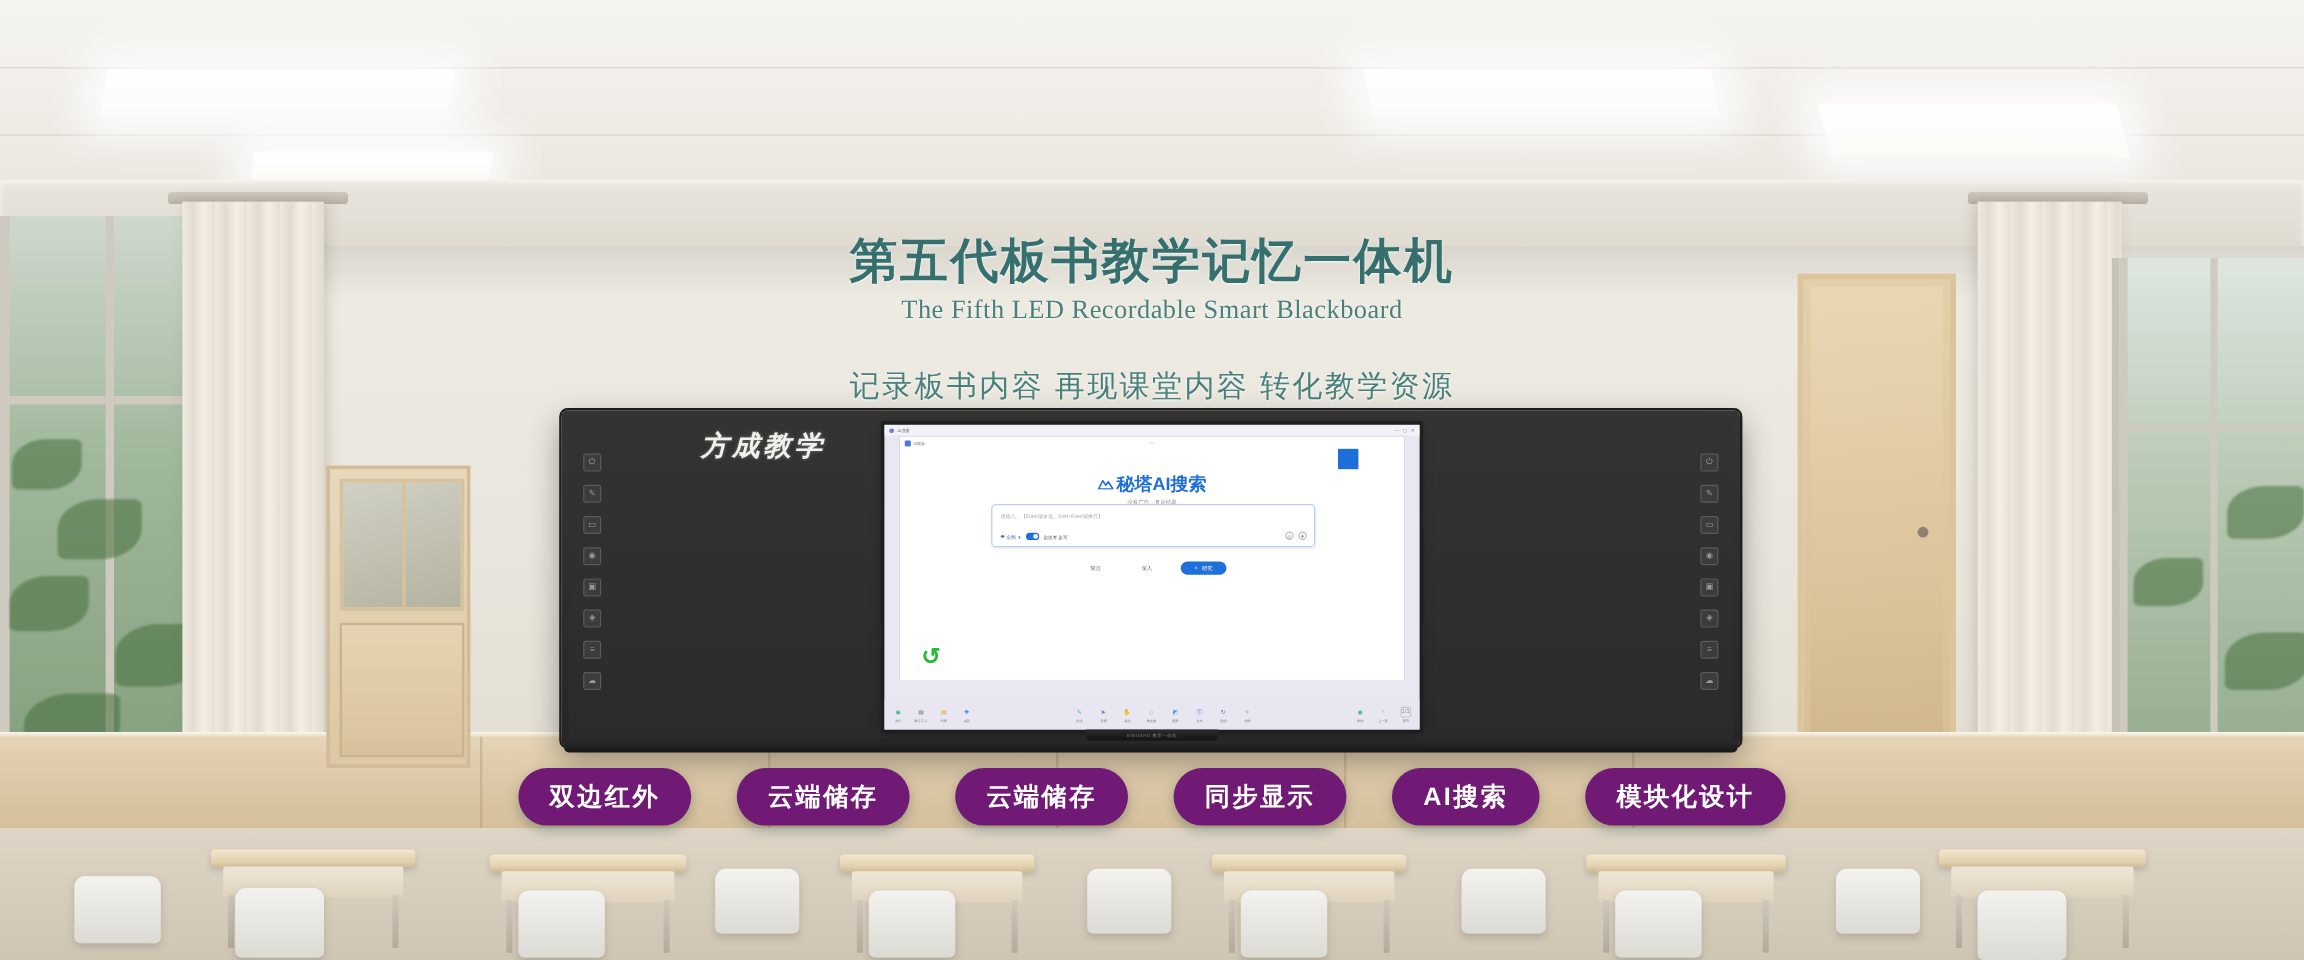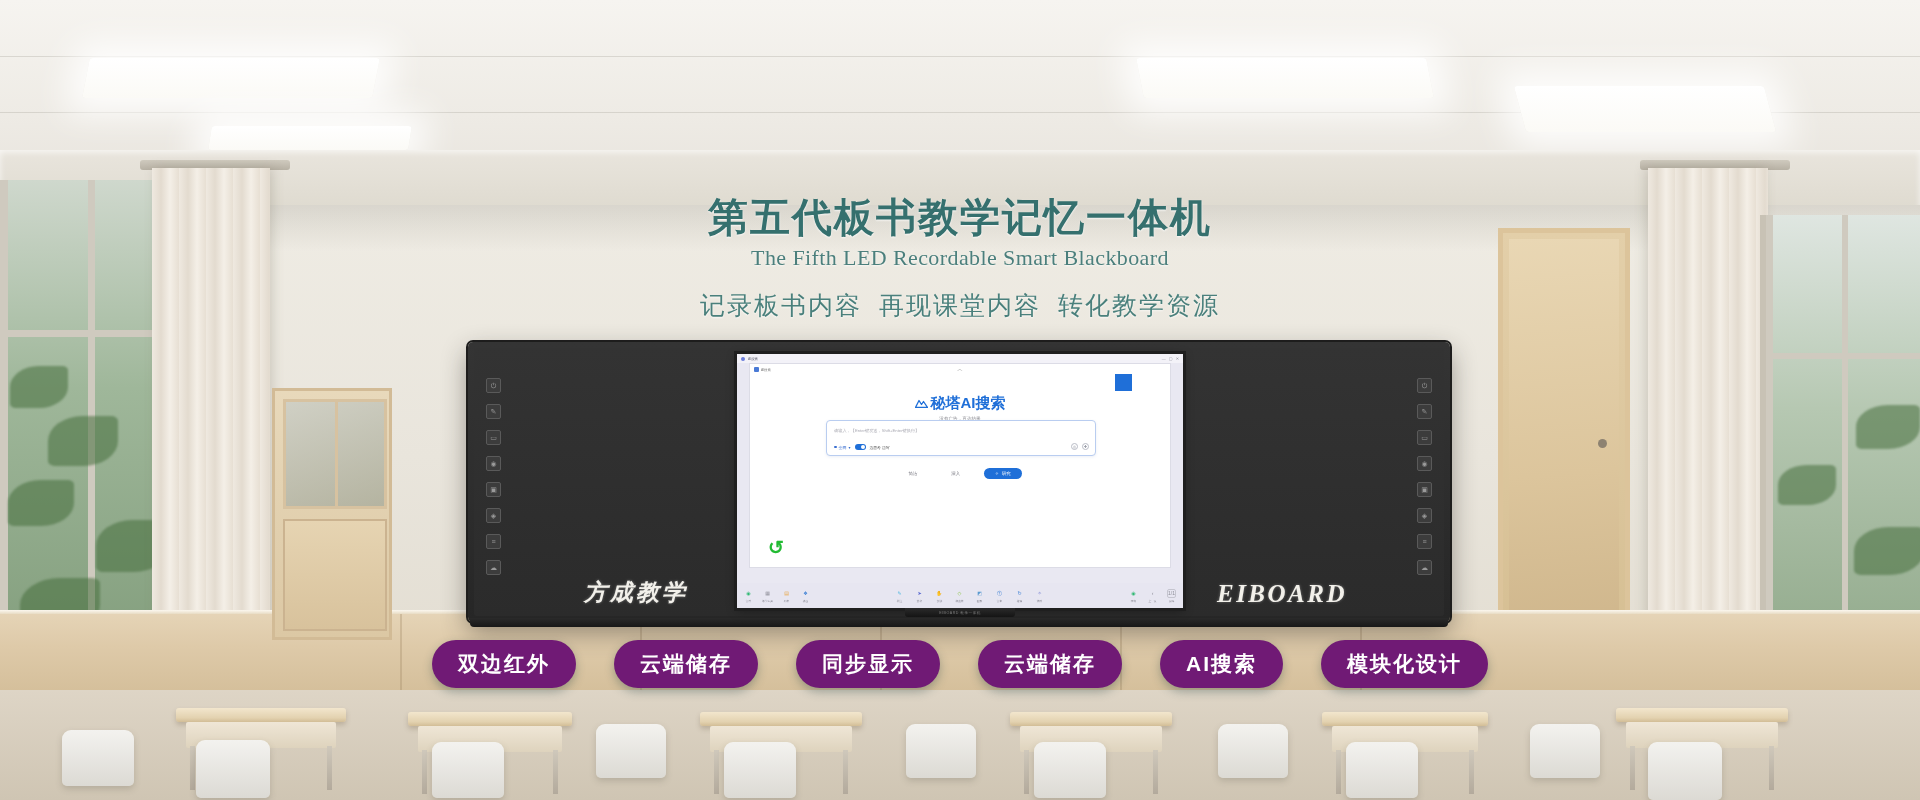--- a/index.html
+++ b/index.html
@@ -178,25 +178,25 @@
   }
   .h-en {
     font-family: "Liberation Serif", serif;
     font-size: 22px;
     letter-spacing: .4px;
     color: #4b7f7c;
     margin-top: 4px;
     text-shadow: 0 1px 2px rgba(255,255,255,.8);
   }
   .h-tag {
-    font-family: Liberation Mono, monospace;
+    font-family: Liberation Sans, sans-serif;
     font-size: 25px;
     letter-spacing: 2px;
     color: #4a807c;
-    margin-top: 18px;
+    margin-top: 34px;
     text-shadow: 0 1px 2px rgba(255,255,255,.8);
   }
 
   
   .board {
     position: absolute; left: 468px; top: 342px; width: 982px; height: 280px;
     background: linear-gradient(180deg,#343434 0%, #2e2e2e 50%, #262626 100%);
     border-radius: 5px;
     box-shadow: 0 10px 26px rgba(40,35,30,.45), 0 0 0 2px #1d1d1d;
     z-index: 15;
@@ -207,21 +207,21 @@
     border-radius: 3px;
   }
   .board-base {
     position: absolute; left: 470px; top: 618px; width: 978px; height: 9px;
     background: linear-gradient(180deg,#2a2a2a,#171717);
     border-radius: 0 0 4px 4px;
     z-index: 15;
   }
   .side-panel {
     position: absolute; top: 14px; width: 244px; height: 252px;
-    display: flex; align-items: flex-end; justify-content: center;
+    display: flex; align-items: flex-start; justify-content: center;
   }
   .chalk-text {
     font-family: "Liberation Serif", serif;
     font-style: italic;
     font-weight: bold;
     font-size: 23px;
     letter-spacing: 3px;
     color: #f2f0ea;
     text-shadow: 0 0 3px rgba(255,255,255,.35);
   }
@@ -516,23 +516,20 @@
     <div class="rail-btn">◉</div>
     <div class="rail-btn">▣</div>
     <div class="rail-btn">◈</div>
     <div class="rail-btn">≡</div>
     <div class="rail-btn">☁</div>
   </div>
 
   <div class="side-panel" style="left:46px">
     <span class="chalk-text">方成教学</span>
   </div>
-  <div class="side-panel" style="right:46px">
-    <span class="chalk-text en">EIBOARD</span>
-  </div>
 </div>
 <div class="board-base"></div>
 
 <div class="screen">
 
   <div class="screen-topbar">
     <span class="win-dot"></span>
     <span class="topbar-label">AI搜索</span>
     <span class="topbar-right">
       <span>—</span>
@@ -660,17 +657,17 @@
   </div>
 </div>
 
 <div class="screen-stand">
   <span>EIBOARD 教学一体机</span>
 </div>
 
 <div class="pills">
   <div class="pill">双边红外</div>
   <div class="pill">云端储存</div>
+  <div class="pill">云端储存</div>
   <div class="pill">同步显示</div>
-  <div class="pill">云端储存</div>
   <div class="pill">AI搜索</div>
   <div class="pill">模块化设计</div>
 </div>
 
 </body></html>

